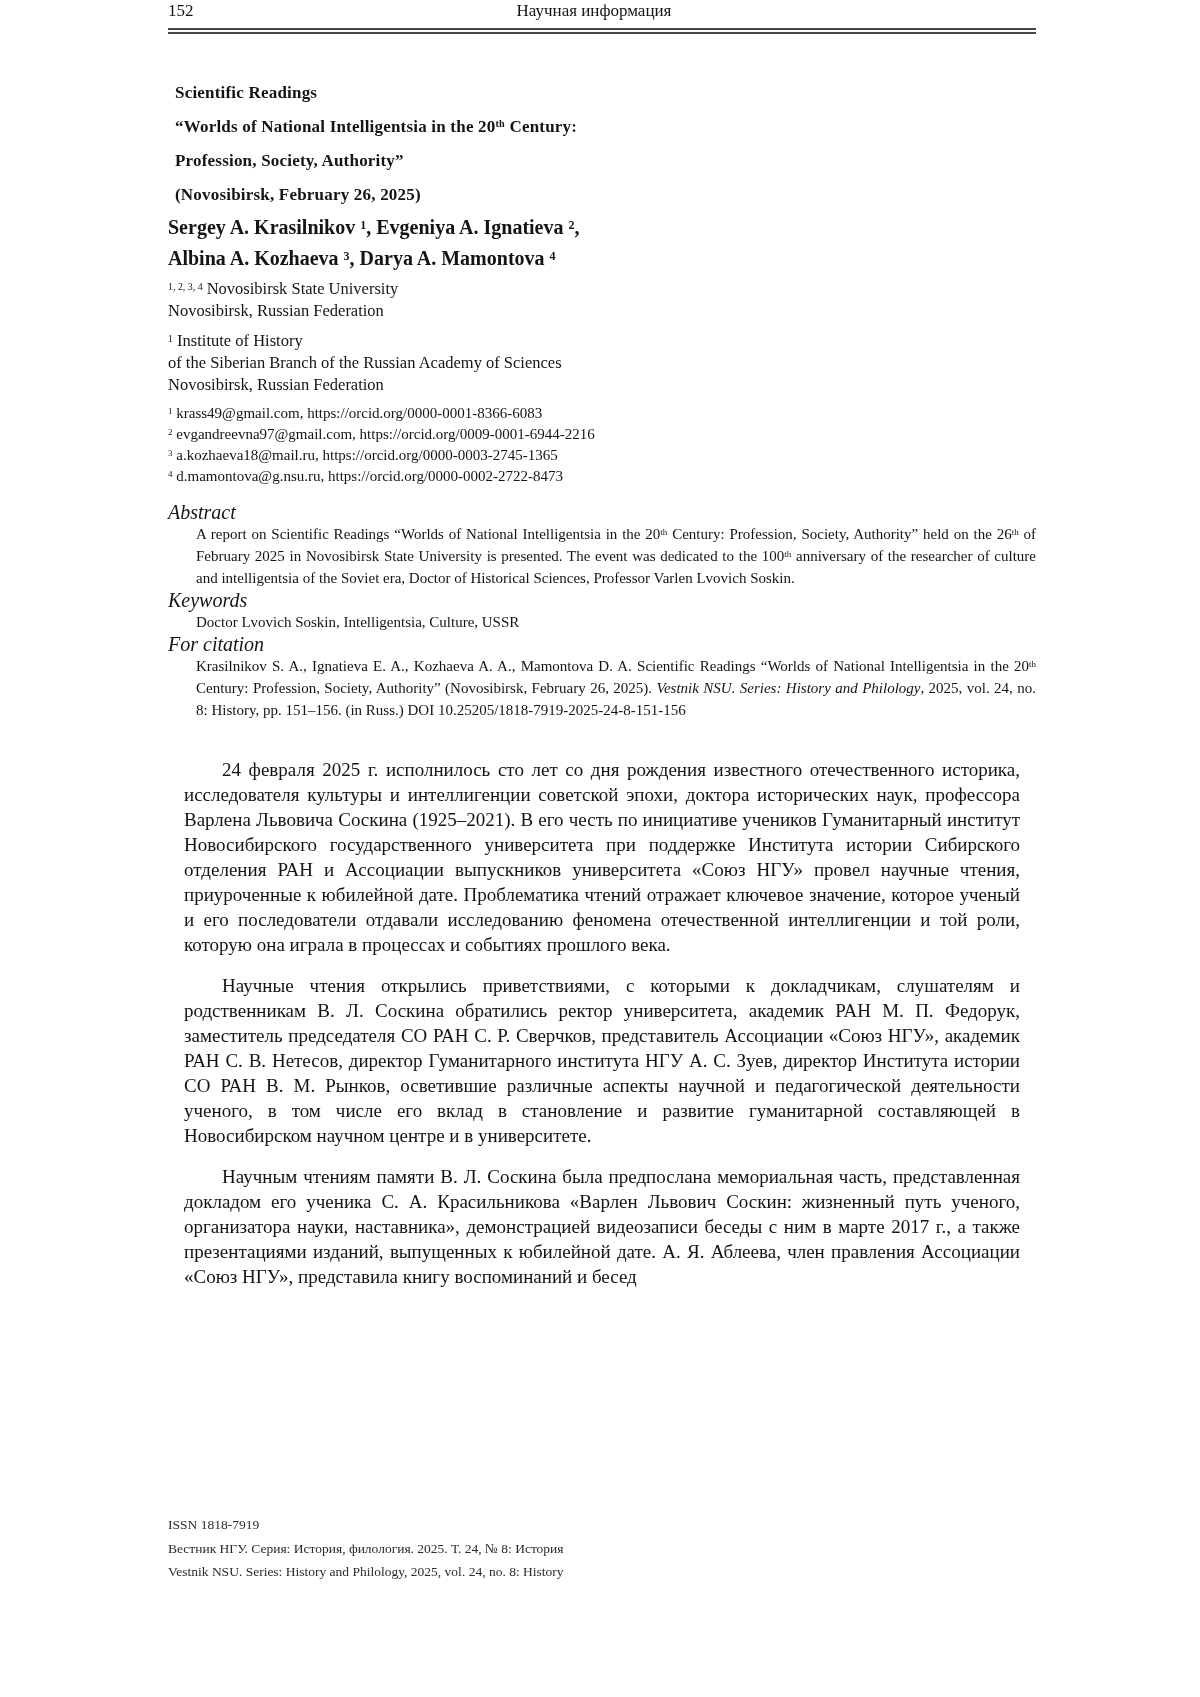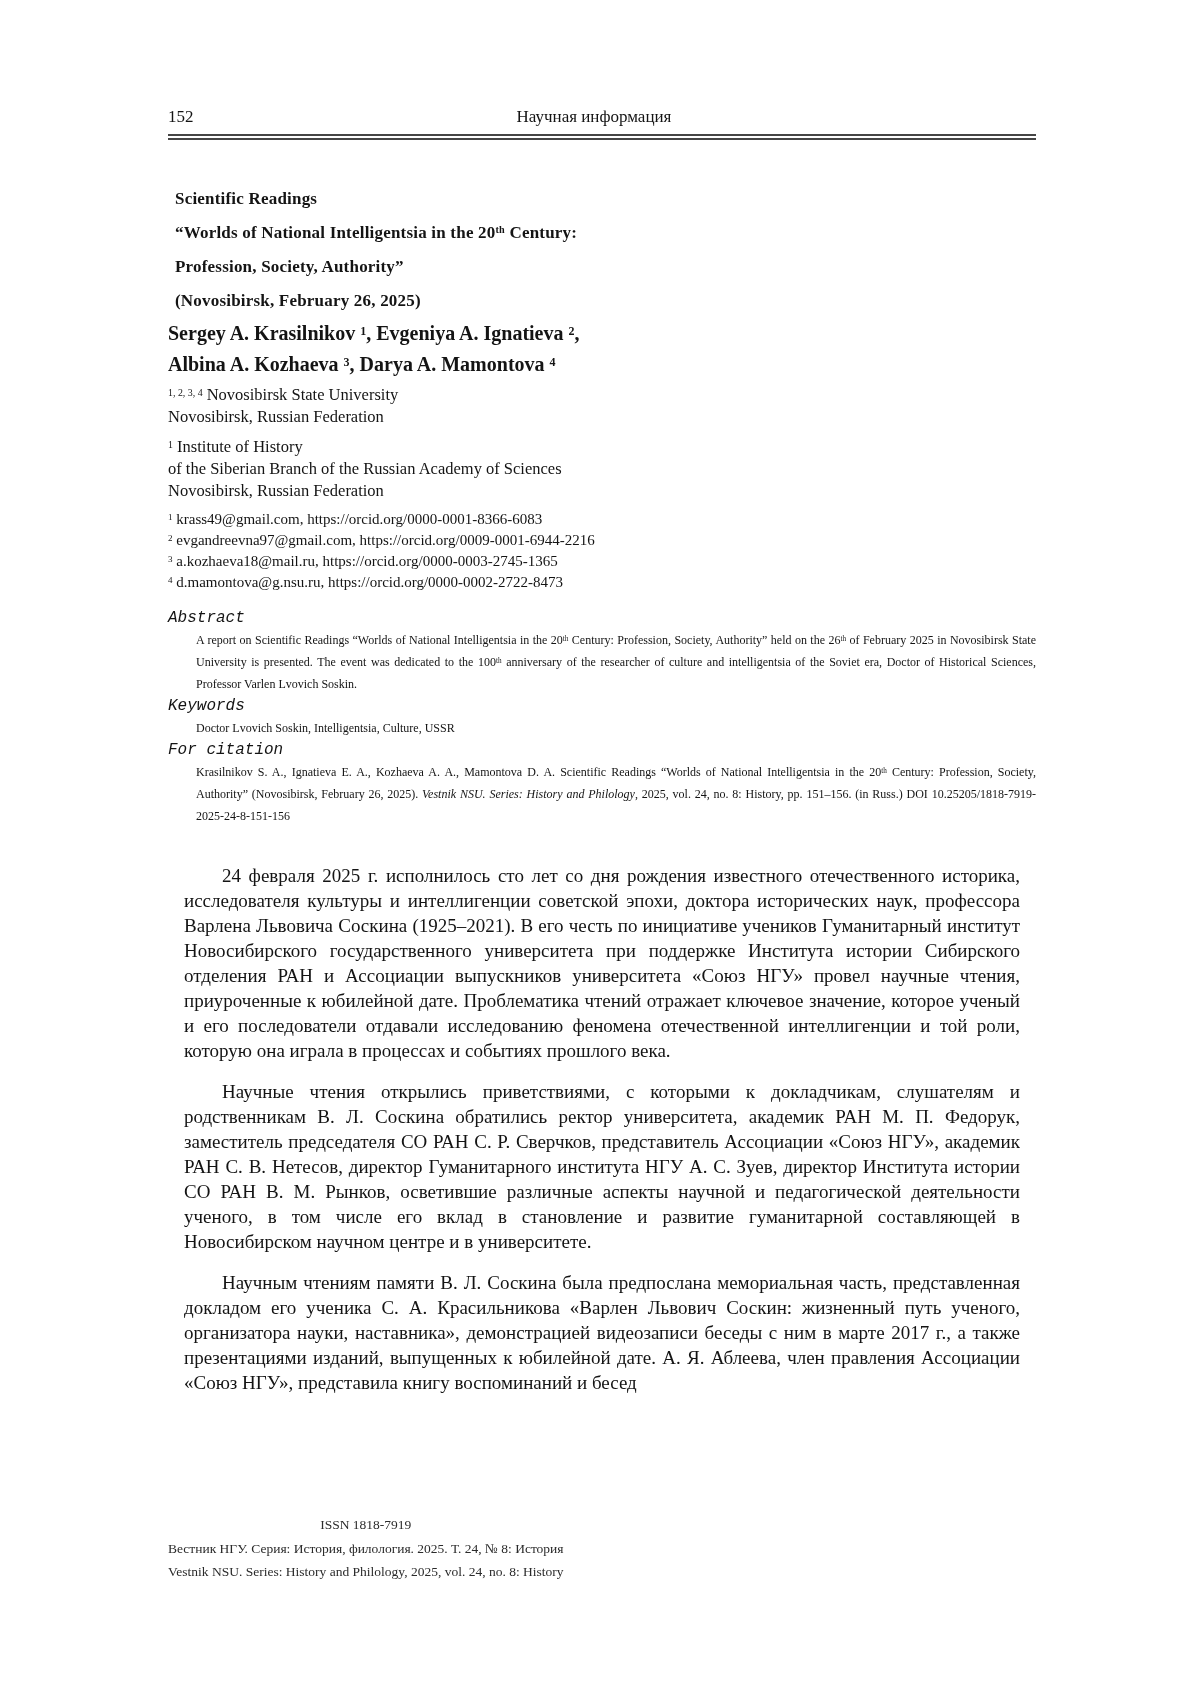--- a/index.html
+++ b/index.html
@@ -13,21 +13,20 @@
     overflow:hidden;
   }
   .content{
     position:absolute;
     left:168px;
     top:0;
     width:868px;
   }
   
   .page-head{
-    padding-top:106px;
     position:relative;
     font-size:17px;
     line-height:22px;
     height:22px;
   }
   .page-head .page-number{position:absolute;left:0;bottom:0;}
   .page-head .running-title{position:absolute;left:0;right:16px;bottom:0;text-align:center;}
   .header-rule{
     margin-top:6px;
     height:2px;
@@ -54,50 +53,48 @@
     top:-0.45em;
     vertical-align:baseline;
   }
   
   .affil-block{margin-top:4px;font-size:16.5px;line-height:22px;}
   .affil-block.second{margin-top:8px;}
   .contacts{margin-top:7px;font-size:15px;line-height:21px;}
   
   .meta-label{
     margin-top:14px;
-    font-size:16px;
+    font-size:20px;
     line-height:22px;
     font-style:italic;
-    font-family:Liberation Mono, monospace;
   }
   .meta-label.tight{margin-top:0;}
   .meta-text{
     margin-left:28px;
-    font-size:12px;
+    font-size:15px;
     line-height:22px;
     text-align:justify;
   }
   
   .body-text{
     margin-top:36px;
     font-size:19px;
     line-height:25px;
     text-align:justify;
     hyphens:auto;
   }
   .body-text p{margin:16px;text-indent:38px;}
   
   .page-footer{
     position:absolute;
     left:168px;
     top:1513px;
     font-size:13.5px;
     line-height:23.5px;
     color:#2b2b2b;
-    text-align:center;
   }
 </style>
 </head>
 <body>
 
 <div class="page">
   <div class="content">
 
     <div class="page-head">
       <span class="page-number">152</span>

